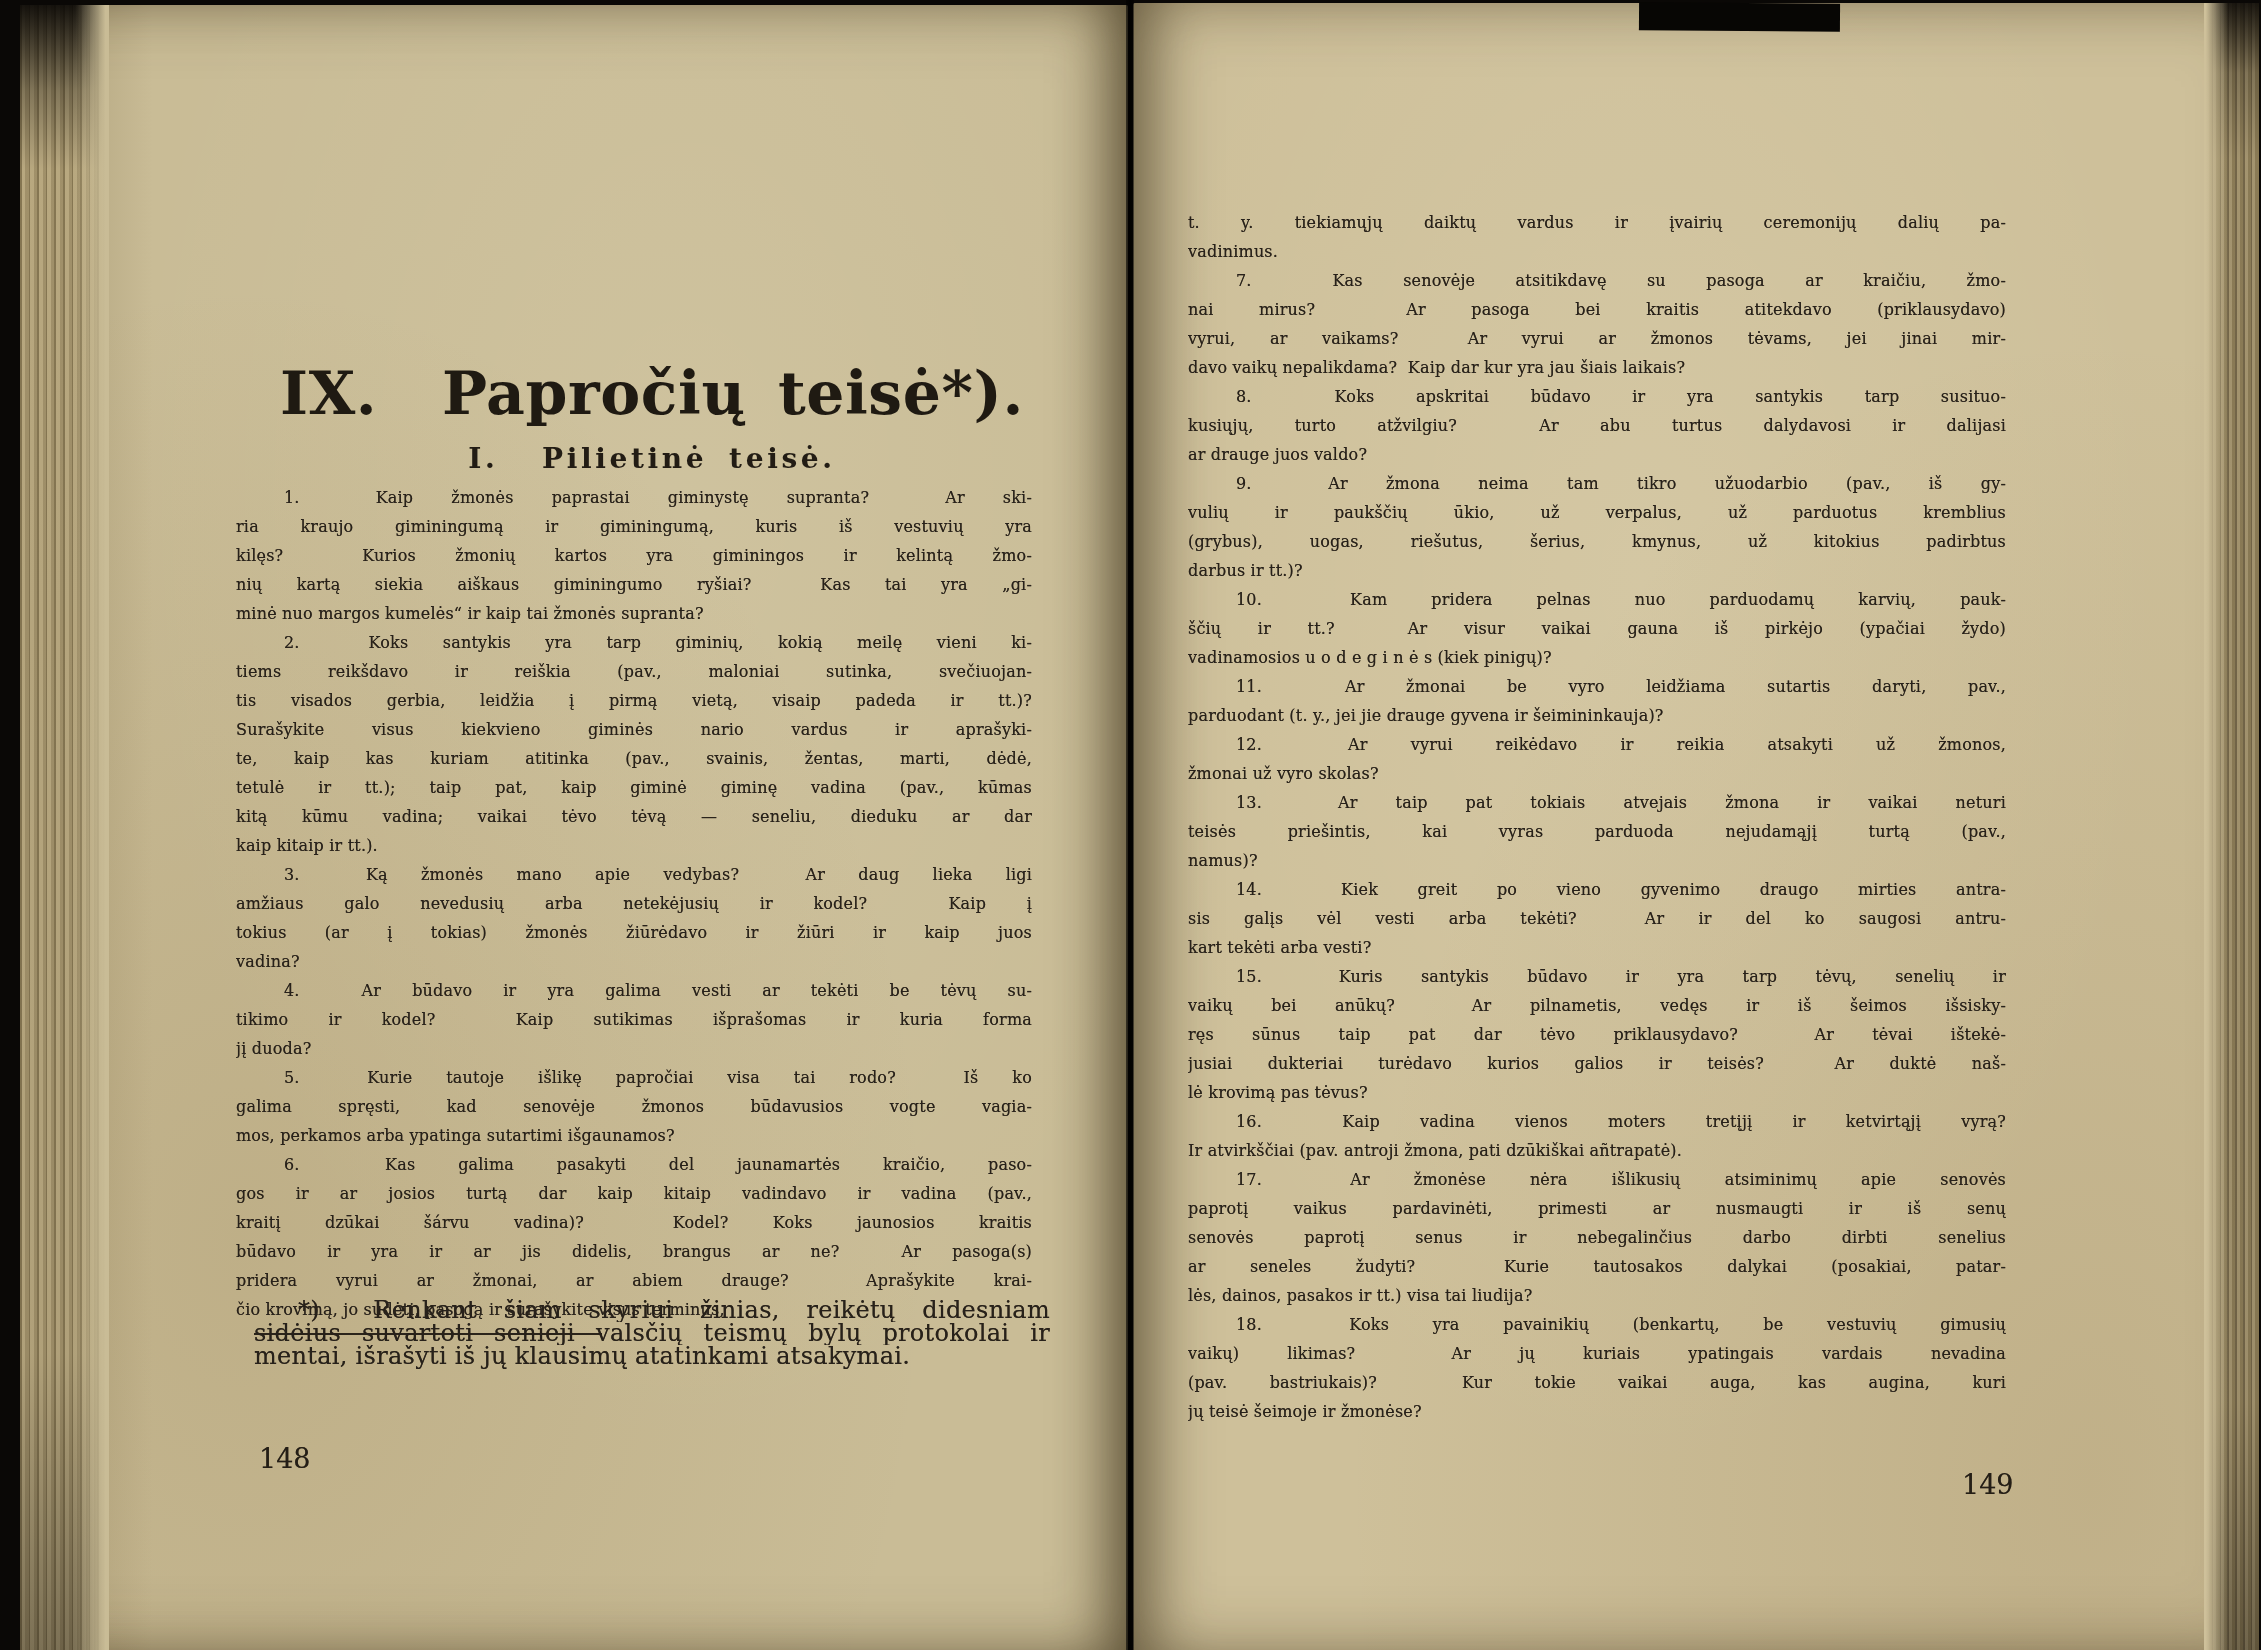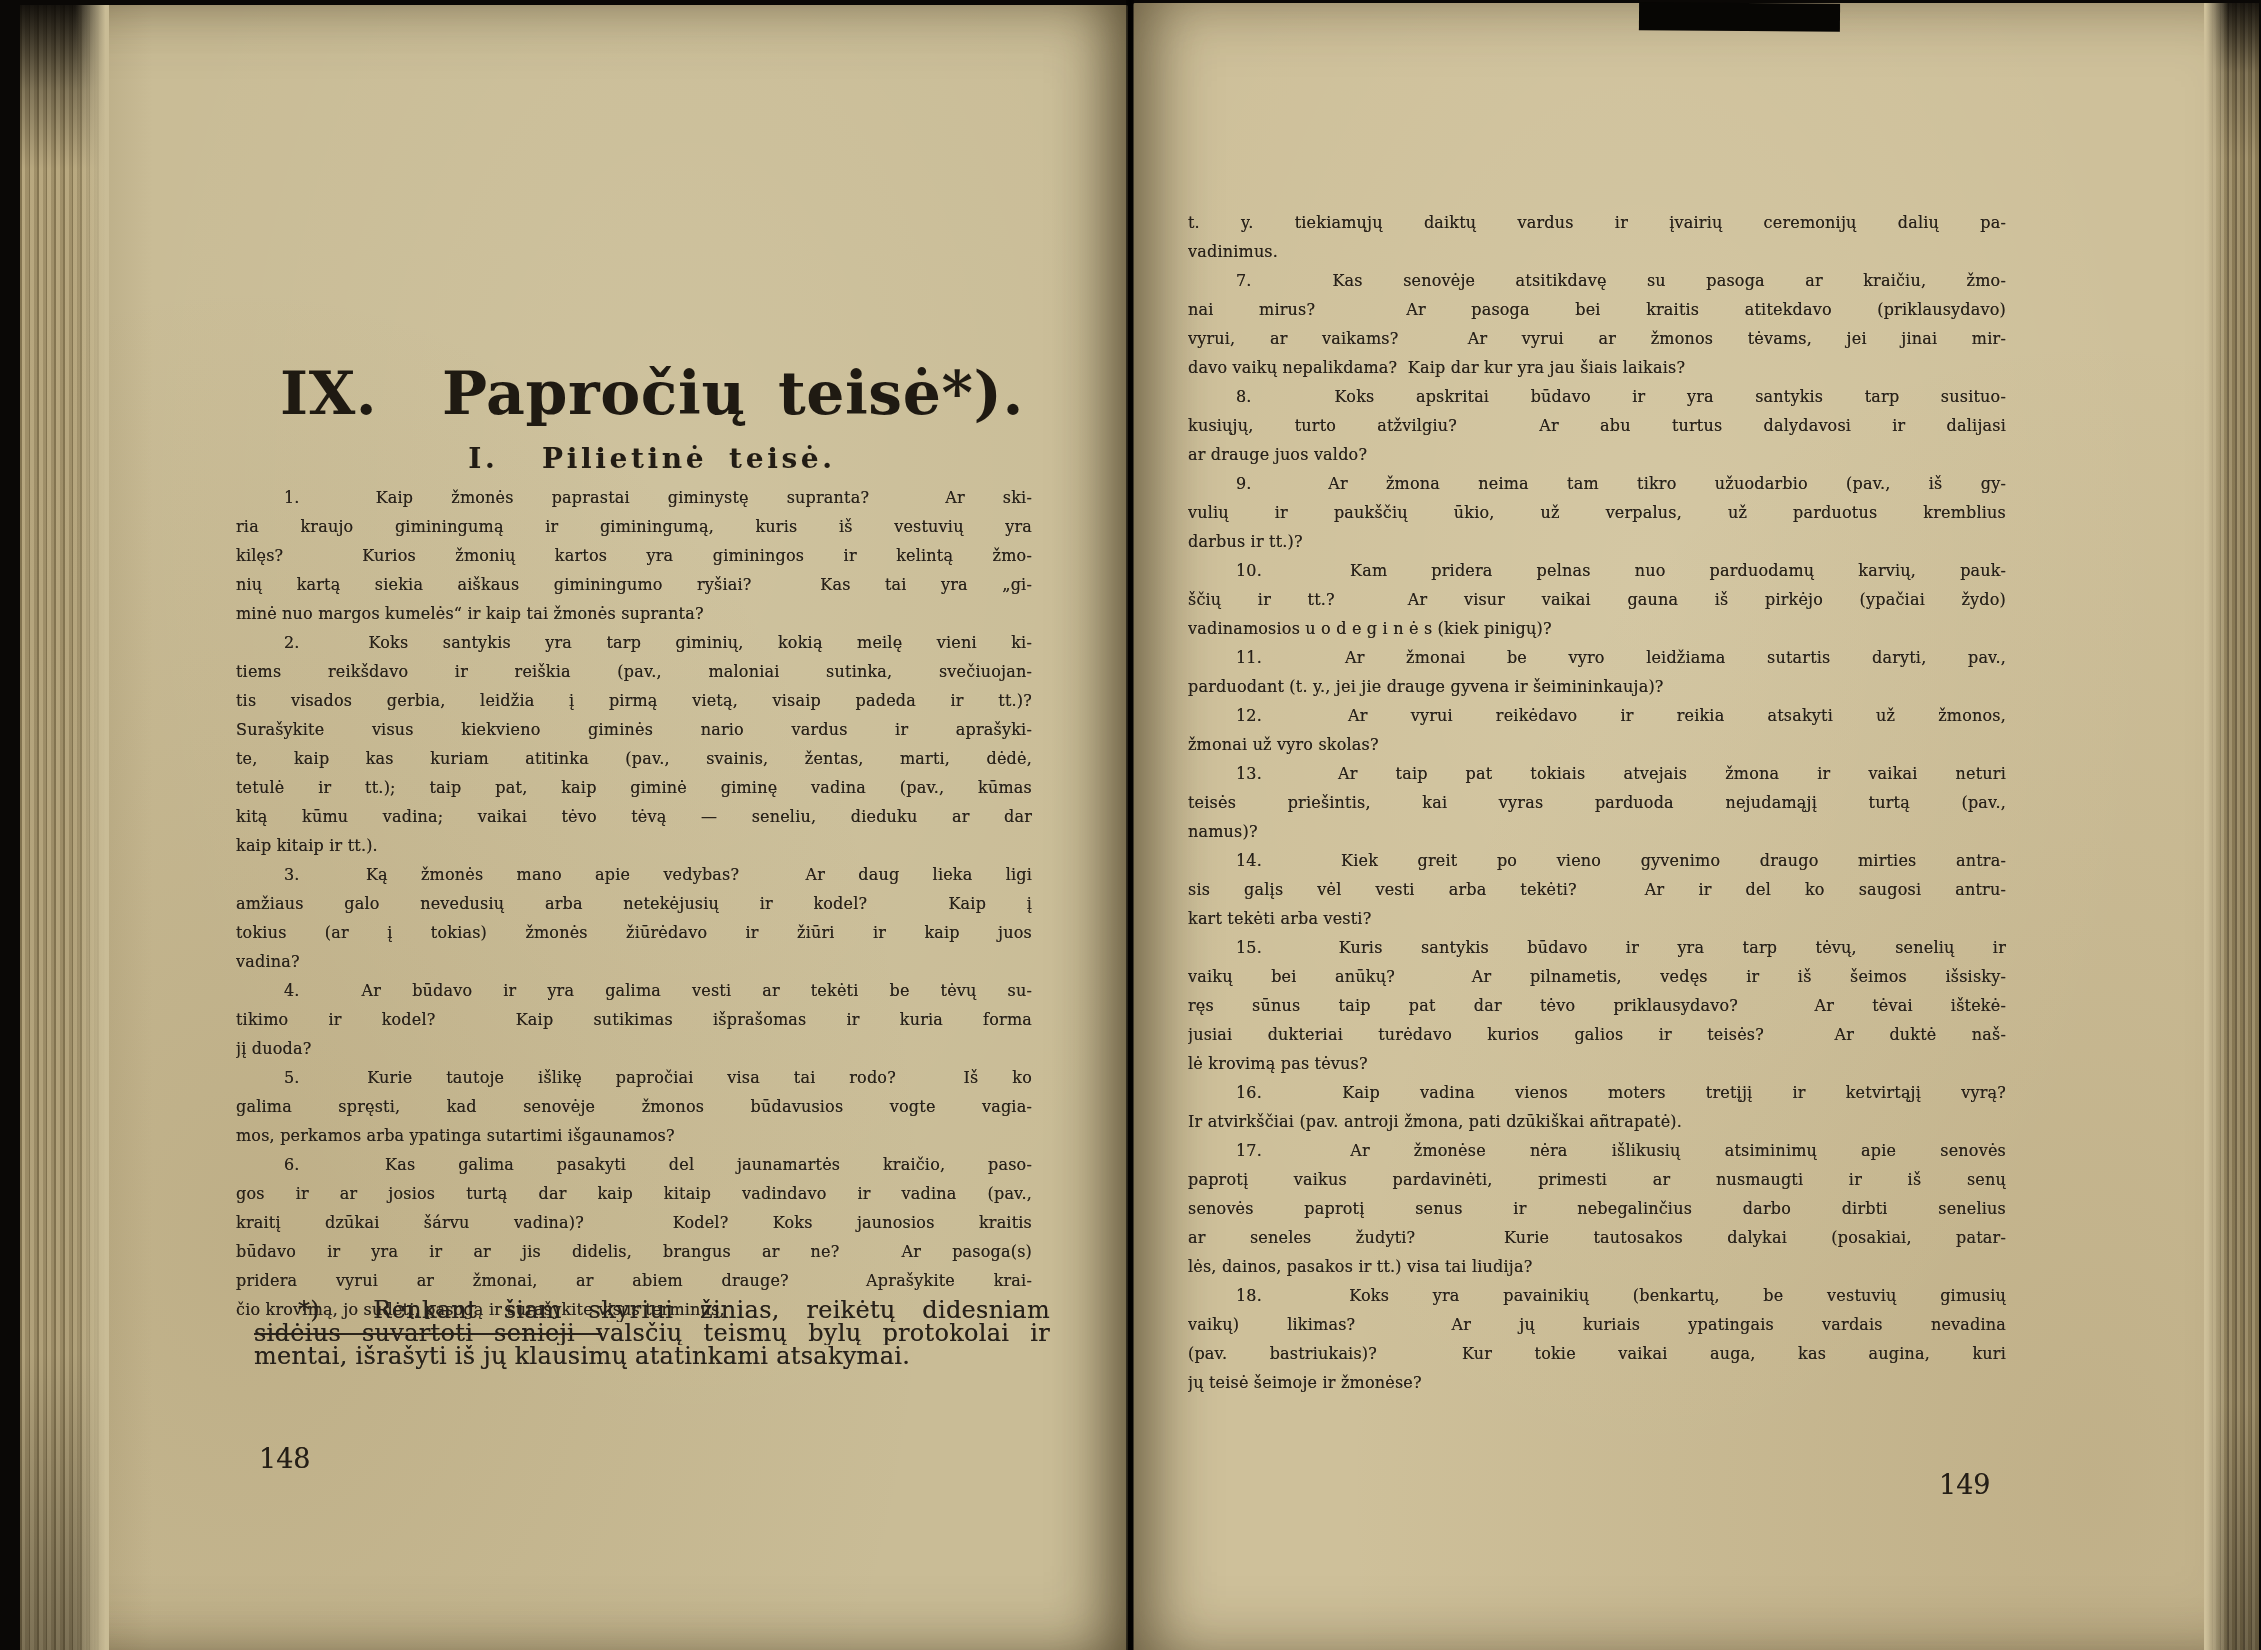--- a/index.html
+++ b/index.html
@@ -79,21 +79,21 @@
     border-top:2.3px solid #2b241a;
   }
   #footnote{left:234px;top:1294px;width:796px;font-size:24px;}
   #footnote .line{line-height:23.4px;height:23.4px;}
   #footnote .ind{text-indent:44px;}
   .page-number{
     position:absolute;font-size:27px;color:#241e16;
     text-shadow:0 0 0.4px rgba(44,34,22,.6);
   }
   #page-num-left{left:239px;top:1438px;}
-  #page-num-right{left:806px;top:1466px;}
+  #page-num-right{left:829px;top:1466px;}
   .gutter-line{
     position:absolute;left:1126px;top:0;width:7.8px;height:1650px;
     background:linear-gradient(90deg, rgba(0,0,0,.55), rgba(0,0,0,.85) 50%, rgba(0,0,0,.45));
     pointer-events:none;
   }
 </style>
 </head>
 <body>
 
 <div id="left-page" class="page">
@@ -169,20 +169,21 @@
         <div class="line">davo vaikų nepalikdama?&nbsp; Kaip dar kur yra jau šiais laikais?</div>
       </div>
       <div class="para">
         <div class="line jfull ind">8.&nbsp;&nbsp;Koks apskritai būdavo ir yra santykis tarp susituo-</div>
         <div class="line jfull">kusiųjų, turto atžvilgiu?&nbsp; Ar abu turtus dalydavosi ir dalijasi</div>
         <div class="line">ar drauge juos valdo?</div>
       </div>
       <div class="para">
         <div class="line jfull ind">9.&nbsp;&nbsp;Ar žmona neima tam tikro užuodarbio (pav., iš gy-</div>
         <div class="line jfull">vulių ir paukščių ūkio, už verpalus, už parduotus kremblius</div>
+        <div class="line jfull">(grybus), uogas, riešutus, šerius, kmynus, už kitokius padirbtus</div>
         <div class="line">darbus ir tt.)?</div>
       </div>
       <div class="para">
         <div class="line jfull ind">10.&nbsp;&nbsp;Kam pridera pelnas nuo parduodamų karvių, pauk-</div>
         <div class="line jfull">ščių ir tt.?&nbsp; Ar visur vaikai gauna iš pirkėjo (ypačiai žydo)</div>
         <div class="line">vadinamosios u o d e g i n ė s (kiek pinigų)?</div>
       </div>
       <div class="para">
         <div class="line jfull ind">11.&nbsp;&nbsp;Ar žmonai be vyro leidžiama sutartis daryti, pav.,</div>
         <div class="line">parduodant (t. y., jei jie drauge gyvena ir šeimininkauja)?</div>

